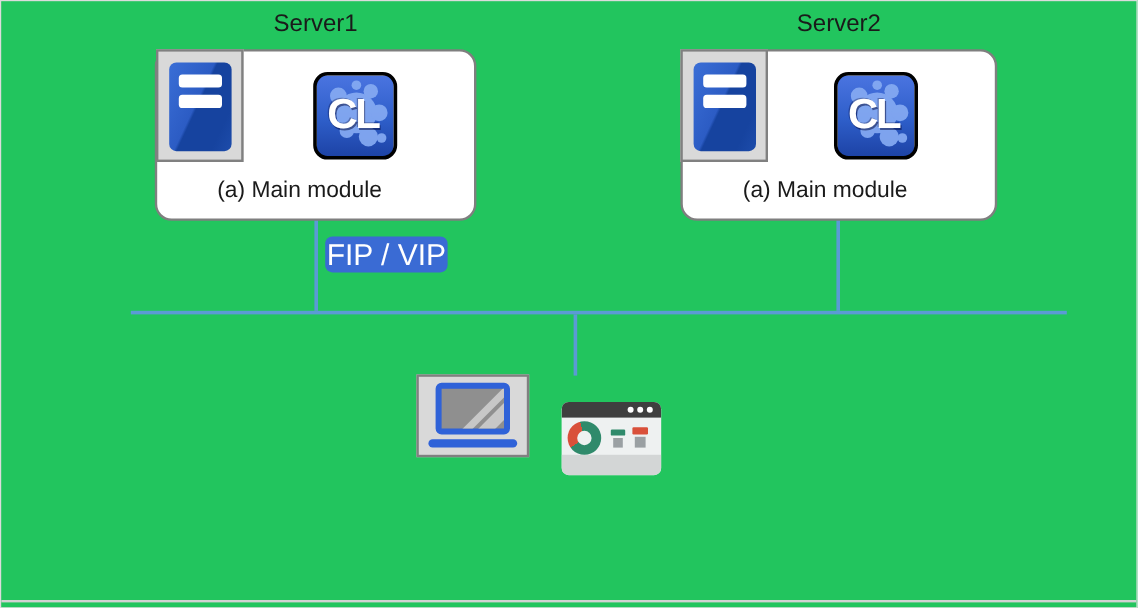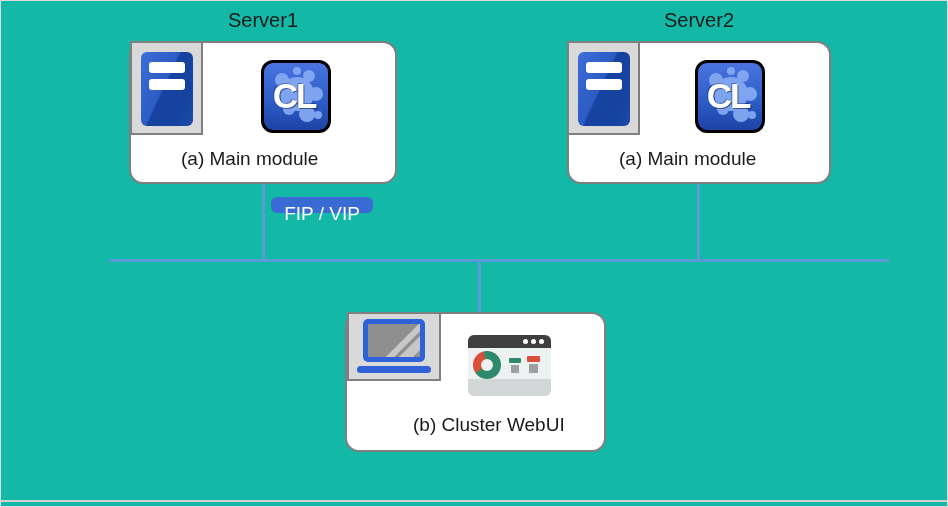--- a/index.html
+++ b/index.html
@@ -6,21 +6,21 @@
     --network-line:#5b9bd5; --badge-bg:#3a6bd4; --badge-text:#ffffff;
     --box-border:#7f7f7f; --icon-frame-bg:#d9d9d9; --icon-frame-border:#808080;
     --server-blue-light:#3a6ed6; --server-blue-dark:#16439f;
     --cl-icon-blue:#2e5ec9; --cl-splash-blue:#86abf2;
     --laptop-blue:#2f62d8; --screen-gray:#8f8f8f;
     --browser-header:#3f3f3f; --browser-body:#eef1f1; --browser-footer:#d3d6d6;
     --donut-teal:#2f8a6b; --donut-red:#d9503a; --text-color:#1a1a1a;
   }
   html,body{margin:0;padding:0;background:#fff;}
   .canvas{
-    position:relative; width:946px; height:505px; background:#14b8a6;
+    position:relative; width:946px; height:505px; background:#22c55e;
     border:1px solid #dcdcdc; overflow:hidden;
     font-family:"Liberation Sans", sans-serif; color:var(--text-color);
   }
   .bottom-rule{position:absolute; left:0; top:499px; width:100%; height:2px; background:#d2d2d2;}
 
   .node-label{position:absolute; font-size:20px; text-align:center; line-height:24px; white-space:nowrap;}
   .lbl-server1{left:162px; top:7px; width:200px;}
   .lbl-server2{left:598px; top:7px; width:200px;}
   .lbl-mgmt{left:337px; top:461px; width:300px;}
 
@@ -36,23 +36,23 @@
   
   .net{position:absolute; background:var(--network-line);}
   .bus{left:108px; top:258px; width:780px; height:3px;}
   .drop{width:3px;}
   .drop-s1{left:261px; top:181px; height:77px;}
   .drop-s2{left:696px; top:181px; height:77px;}
   .drop-mgmt{left:477px; top:261px; height:51px;}
 
   
   .badge{
-    position:absolute; left:270px; top:196px; width:102px; height:16px;
+    position:absolute; left:270px; top:196px; width:102px; height:30px;
     background:var(--badge-bg); color:var(--badge-text); border-radius:6px;
-    font-size:19px; line-height:33px; text-align:center; white-space:nowrap;
+    font-size:25px; line-height:33px; text-align:center; white-space:nowrap;
   }
 
   
   .icon-frame{
     position:absolute; background:var(--icon-frame-bg);
     border:2px solid var(--icon-frame-border); box-sizing:border-box;
   }
   .srv-frame{width:73px; height:94px;}
   .srv-frame-1{left:129px; top:40px;}
   .srv-frame-2{left:566px; top:40px;}
@@ -164,23 +164,20 @@
           <circle cx="25" cy="46" r="6"></circle>
         <circle cx="54" cy="52" r="4"></circle>
           <circle cx="33" cy="8" r="4"></circle>
       </g>
     </svg>
     <span class="cl-text">CL</span>
   </div>
 
   <div class="badge">FIP / VIP</div>
 
-  <div class="node-box box-mgmt">
-    <div class="caption caption-mgmt">(b) Cluster WebUI</div>
-  </div>
   <div class="icon-frame laptop-frame">
     <div class="laptop-screen">
       <div class="shine s1"></div>
         <div class="shine s2"></div>
     </div>
     <div class="laptop-base"></div>
   </div>
   <div class="browser">
     <div class="browser-footer"></div>
     <div class="browser-header">

